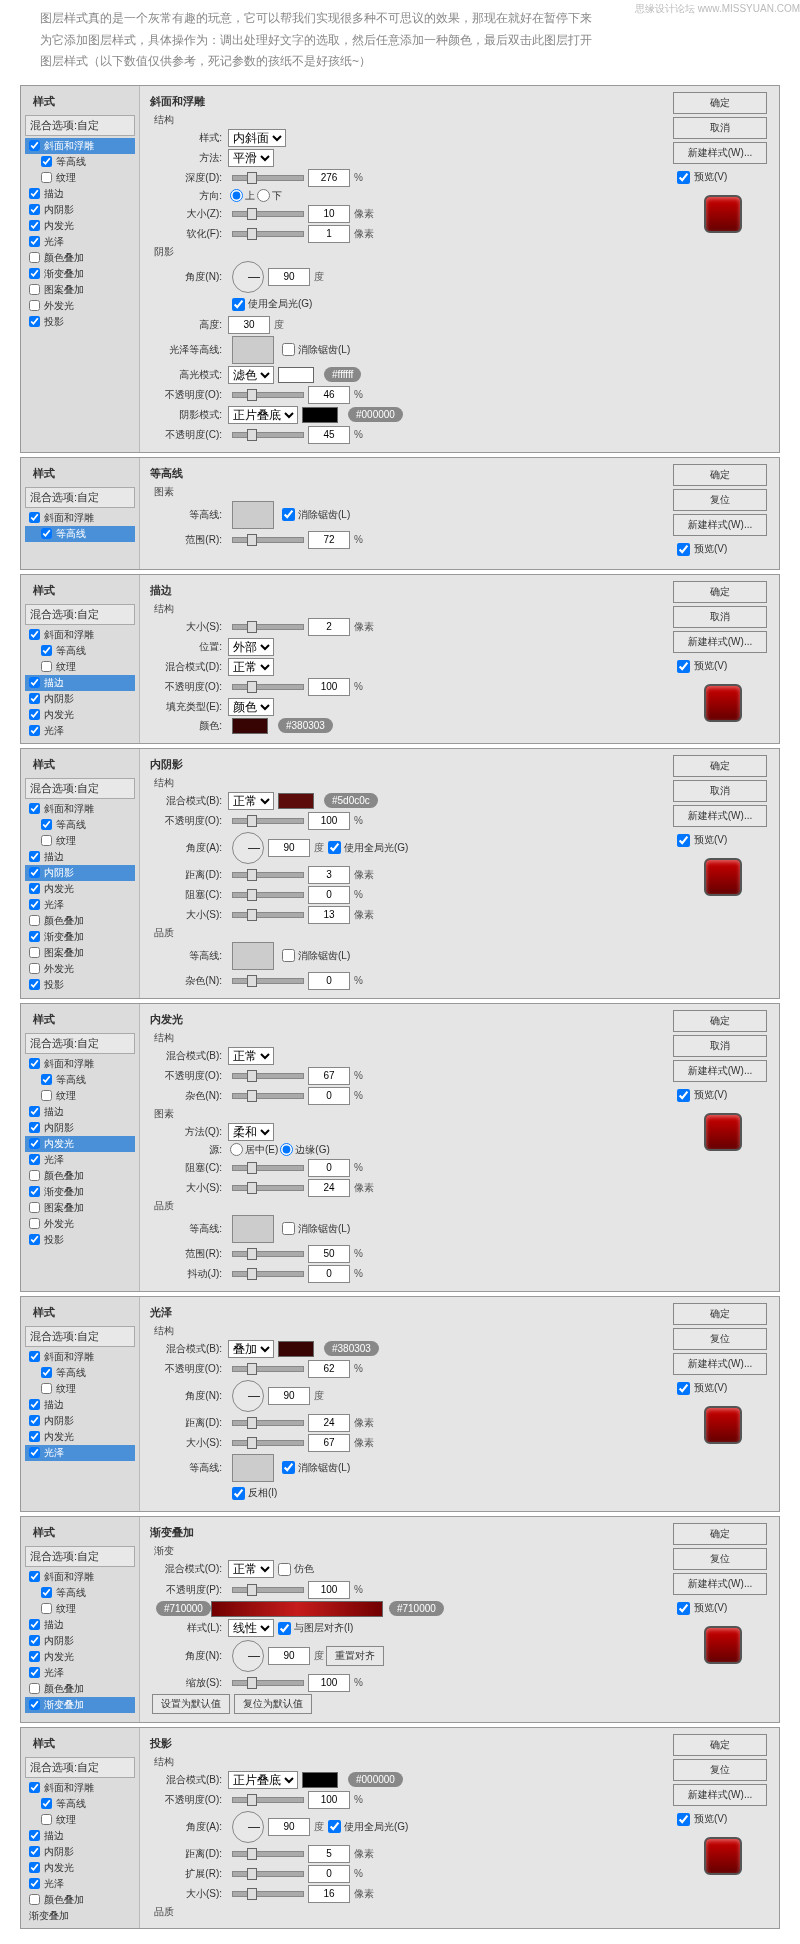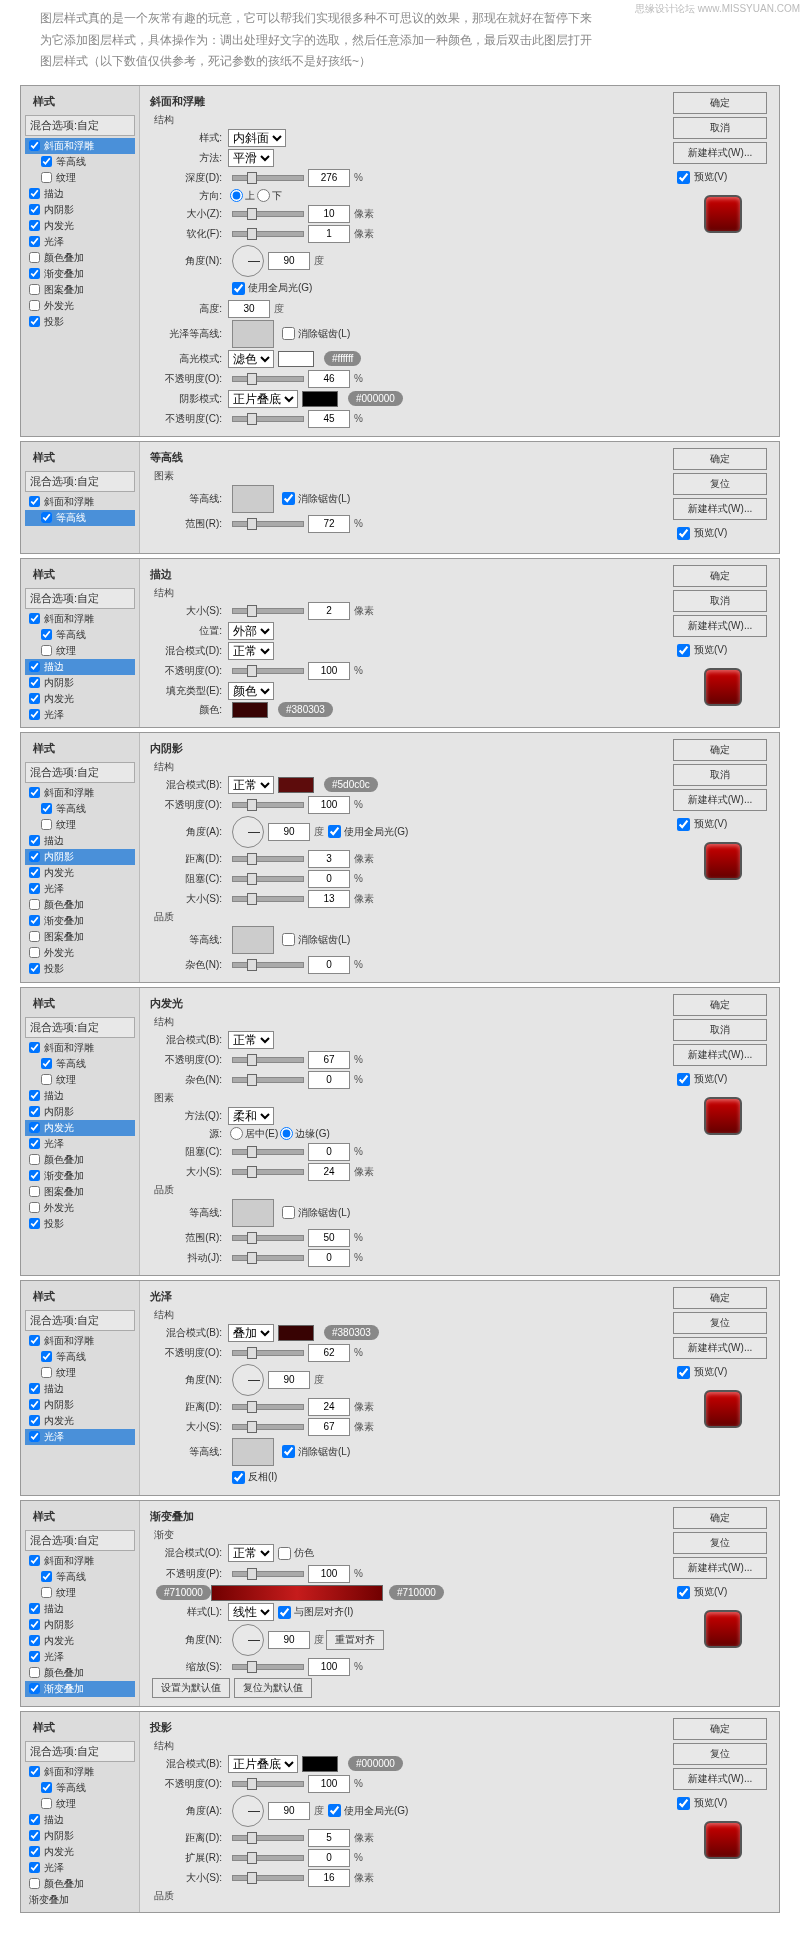--- a/index.html
+++ b/index.html
@@ -133,20 +133,21 @@
         <span class="slider"></span>
         <input type="text" value="10" style="">
         <span class="unit">像素</span>
       </div>
     <div class="row">
         <span class="lbl">软化(F):</span>
         <span class="slider"></span>
         <input type="text" value="1" style="">
         <span class="unit">像素</span>
       </div>
+    <div class="subsec">阴影</div>
     <div class="row">
         <span class="lbl">角度(N):</span>
         <span class="angle-dial"></span>
         <input type="text" value="90" style="">
         <span class="unit">度</span>
       </div>
     <div class="row">
         <span class="lbl"></span>
         <input type="checkbox" checked="" style="">
         <span>使用全局光(G)</span>

